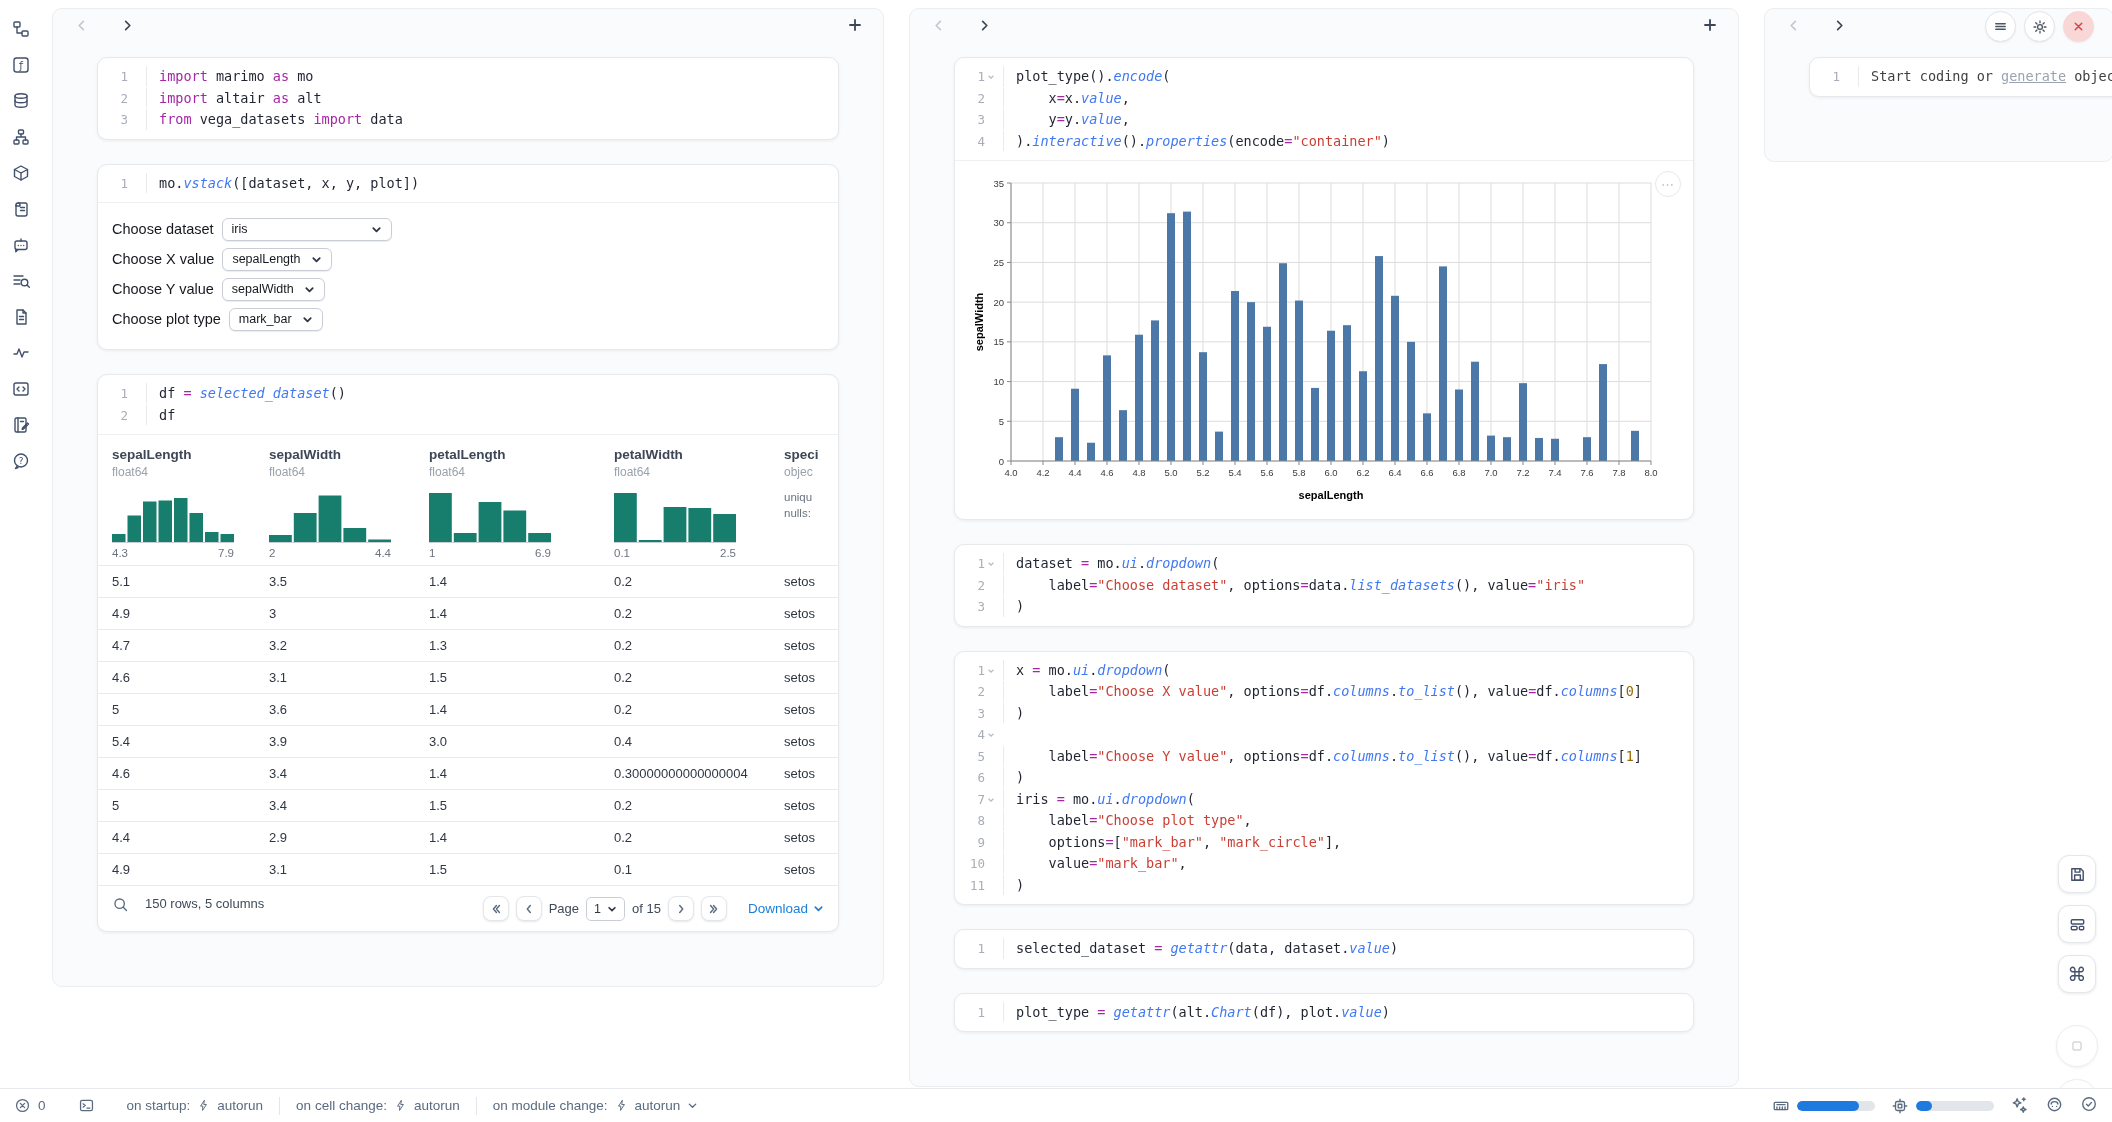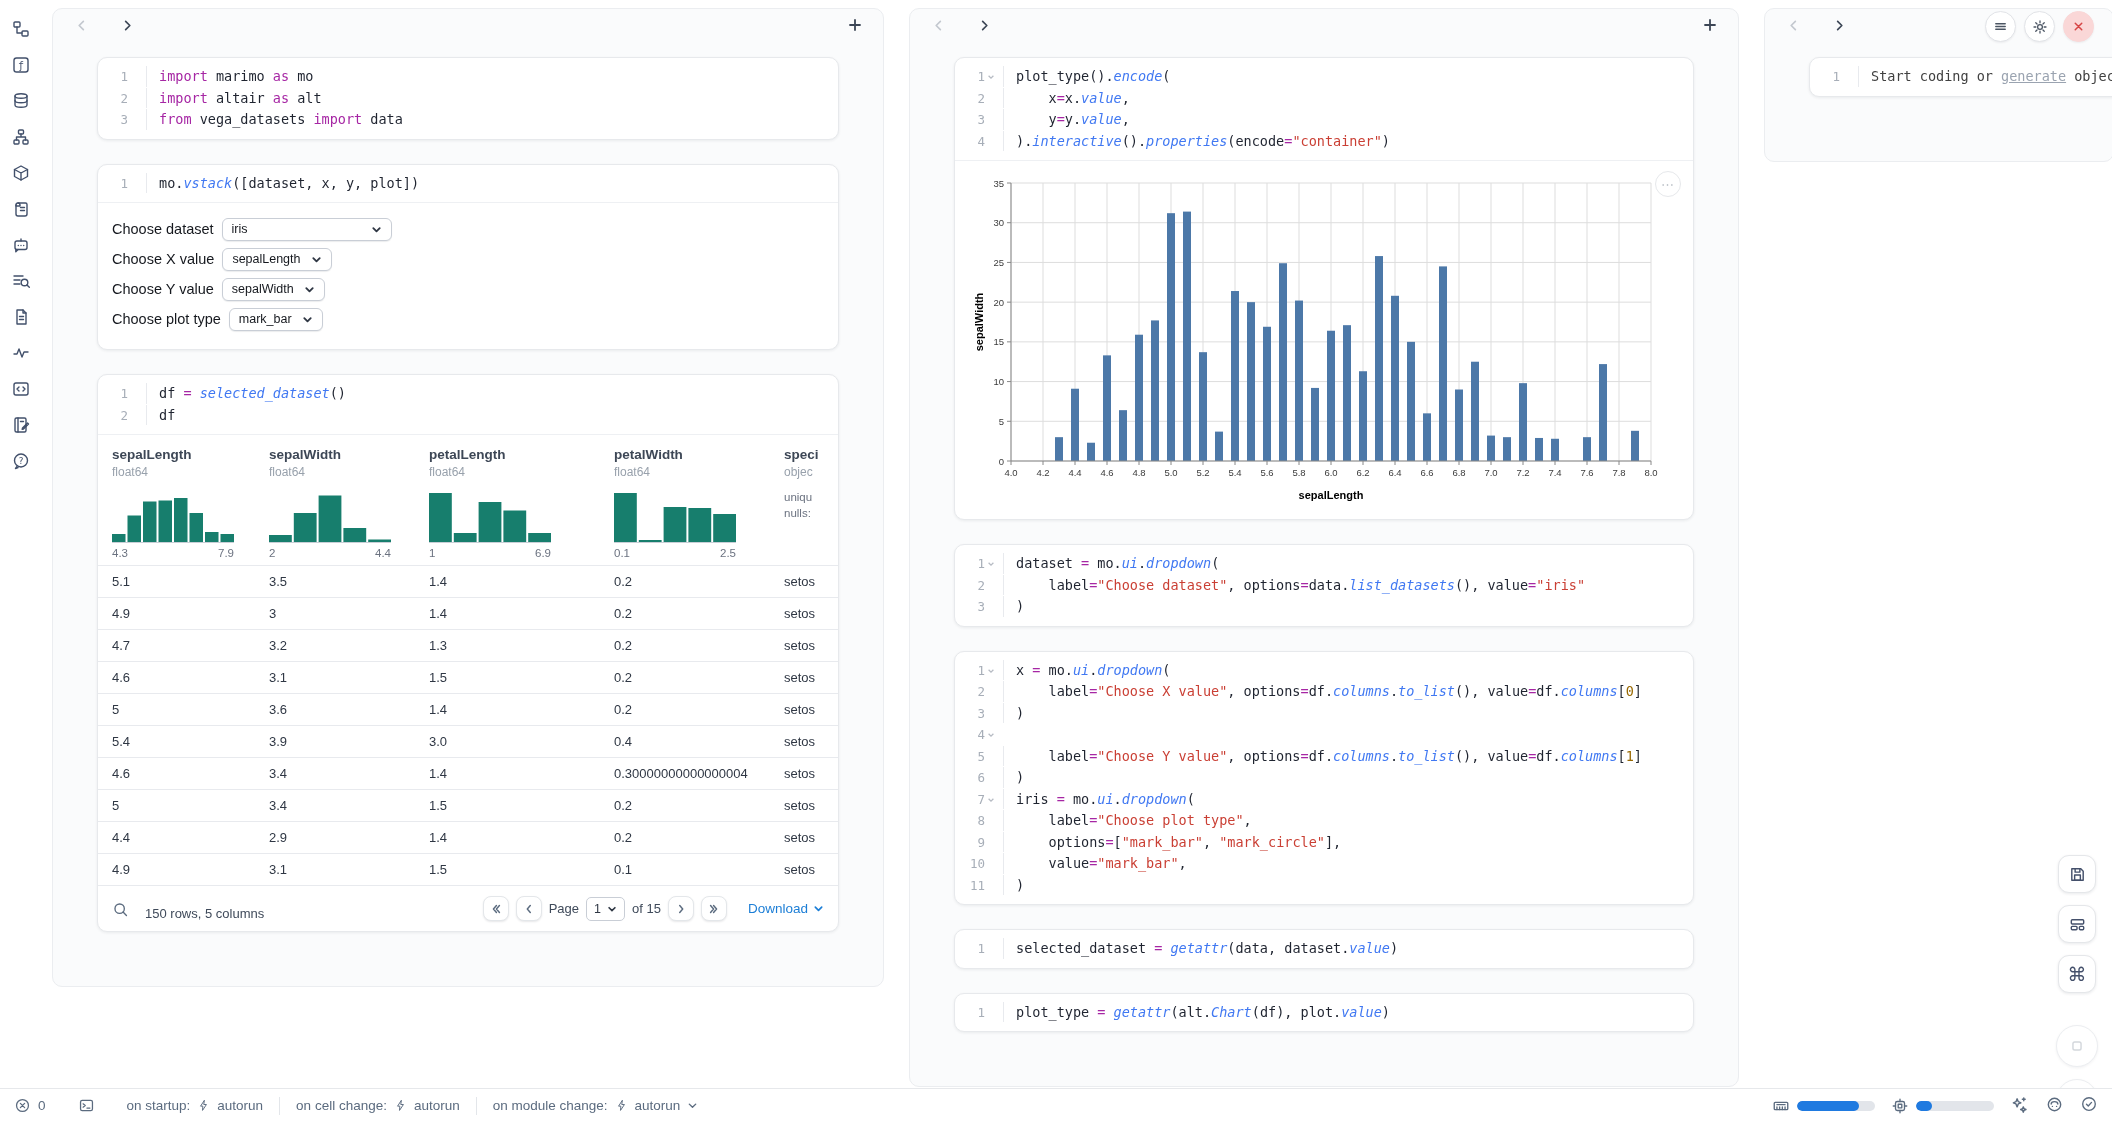--- a/index.html
+++ b/index.html
@@ -58,21 +58,21 @@
   .tbl-grid { display:grid; grid-template-columns:157px 160px 185px 170px 1fr; overflow:hidden; }
   .th { padding:12px 10px 6px 14px; }
   .th .cname { font-weight:bold; font-size:13.5px; color:#3d4756; }
   .th .ctype { font-size:12px; color:#98a1ac; margin-top:3px; }
   .th .cmeta { font-size:11.5px; color:#6b7280; margin-top:10px; line-height:16px; }
   .th .hist { margin-top:14px; }
   .th .hist svg { display:block; }
   .minmax { display:flex; justify-content:space-between; width:122px; font-size:11.5px; color:#6b7280; margin-top:4px; }
   .td { padding:0 10px 0 14px; height:32px; line-height:32px; border-top:1px solid #e8eaee;
     white-space:nowrap; overflow:hidden; }
-  .tbl-footer { display:flex; align-items:flex-end; border-top:1px solid #e8eaee; padding:10px 14px; gap:10px; }
+  .tbl-footer { display:flex; align-items:flex-start; border-top:1px solid #e8eaee; padding:10px 14px; gap:10px; }
   .tbl-footer .summary { font-size:13px; color:#3f4a5a; margin-left:6px; }
   .ficon svg { stroke:#5b6b7f; fill:none; stroke-width:1.6; stroke-linecap:round; stroke-linejoin:round; }
   .pager { margin-left:auto; display:flex; align-items:center; gap:7px; }
   .pgbtn { width:26px; height:25px; border:1px solid #e4e7ea; border-radius:8px; background:#fff;
     box-shadow:0 1px 2px rgba(16,24,40,.1); display:flex; align-items:center; justify-content:center; cursor:pointer; }
   .pgbtn svg { stroke:#5b6b7f; fill:none; stroke-width:1.7; stroke-linecap:round; stroke-linejoin:round; }
   .pg-label { font-size:13px; color:#3f4a5a; }
   .pg-select { display:inline-flex; align-items:center; gap:6px; height:24px; padding:0 7px;
     border:1px solid #c9ced6; border-radius:5px; background:#fff; font-size:12.5px; cursor:pointer; }
   .pg-select svg { stroke:#2f3744; fill:none; stroke-width:2; stroke-linecap:round; }

